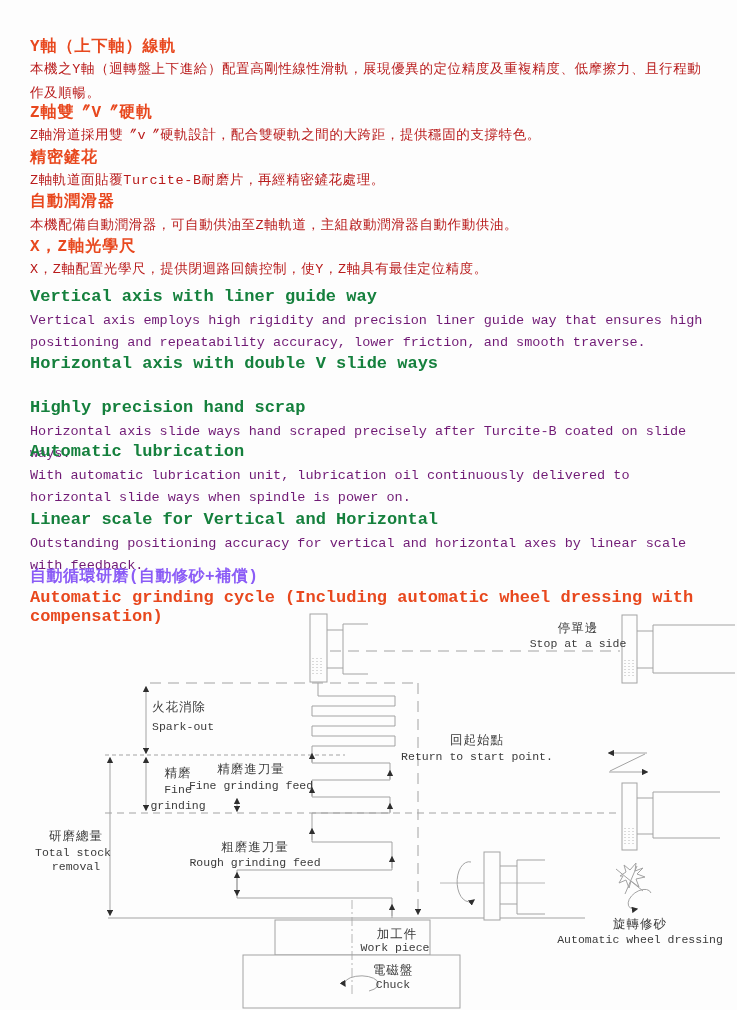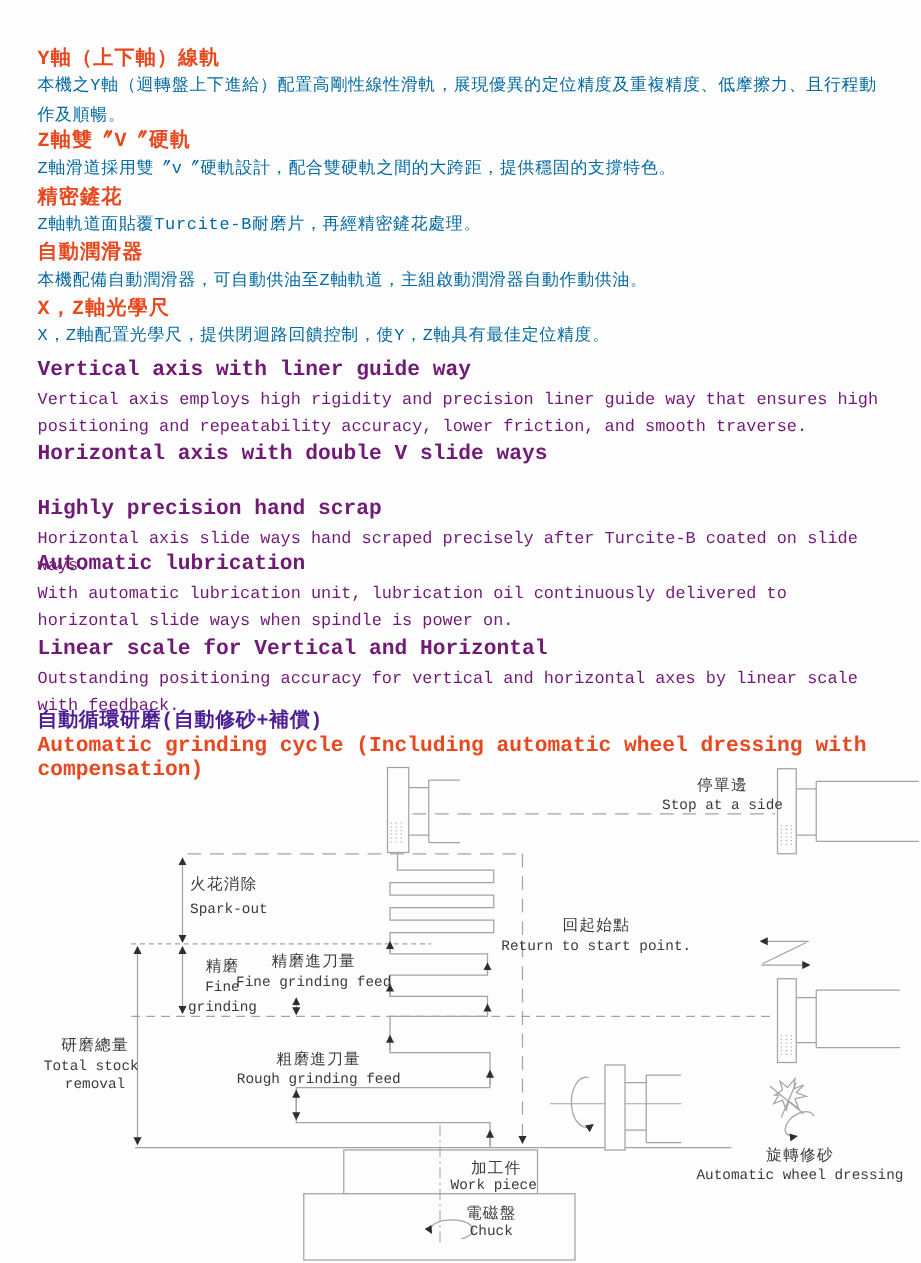--- a/index.html
+++ b/index.html
@@ -2,24 +2,24 @@
 <html><head>
 <meta charset="utf-8">
 <style>
   html,body{margin:0;padding:0;background:#fff;}
   .page{
     position:relative;width:737px;height:1010px;background:#fdfdfd;
     font-family:Liberation Mono, monospace;overflow:hidden;
   }
   .blk{position:absolute;left:30px;width:684px;}
   .zh-h{font-size:16px;font-weight:bold;color:#e8481e;letter-spacing:1px;}
-  .zh-p{font-size:13.5px;color:#0369a1;line-height:24px;letter-spacing:0.6px;}
-  .en-h{font-size:17px;font-weight:bold;color:#701a75;}
+  .zh-p{font-size:13.5px;color:#b91c1c;line-height:24px;letter-spacing:0.6px;}
+  .en-h{font-size:17px;font-weight:bold;color:#15803d;}
   .en-p{font-size:13.5px;color:#701a75;line-height:21.5px;}
-  .big-h{font-size:16px;font-weight:bold;color:#4c1d95;letter-spacing:0.5px;}
+  .big-h{font-size:16px;font-weight:bold;color:#8b5cf6;letter-spacing:0.5px;}
   .big-h-en{font-size:17px;font-weight:bold;color:#e8481e;}
   svg text{fill:#3b3b3b;}
   .dg-zh{font-size:12.5px;letter-spacing:1px;}
   .dg-en{font-size:11.5px;}
 </style>
 </head>
 <body>
 
 <div class="page">
 

